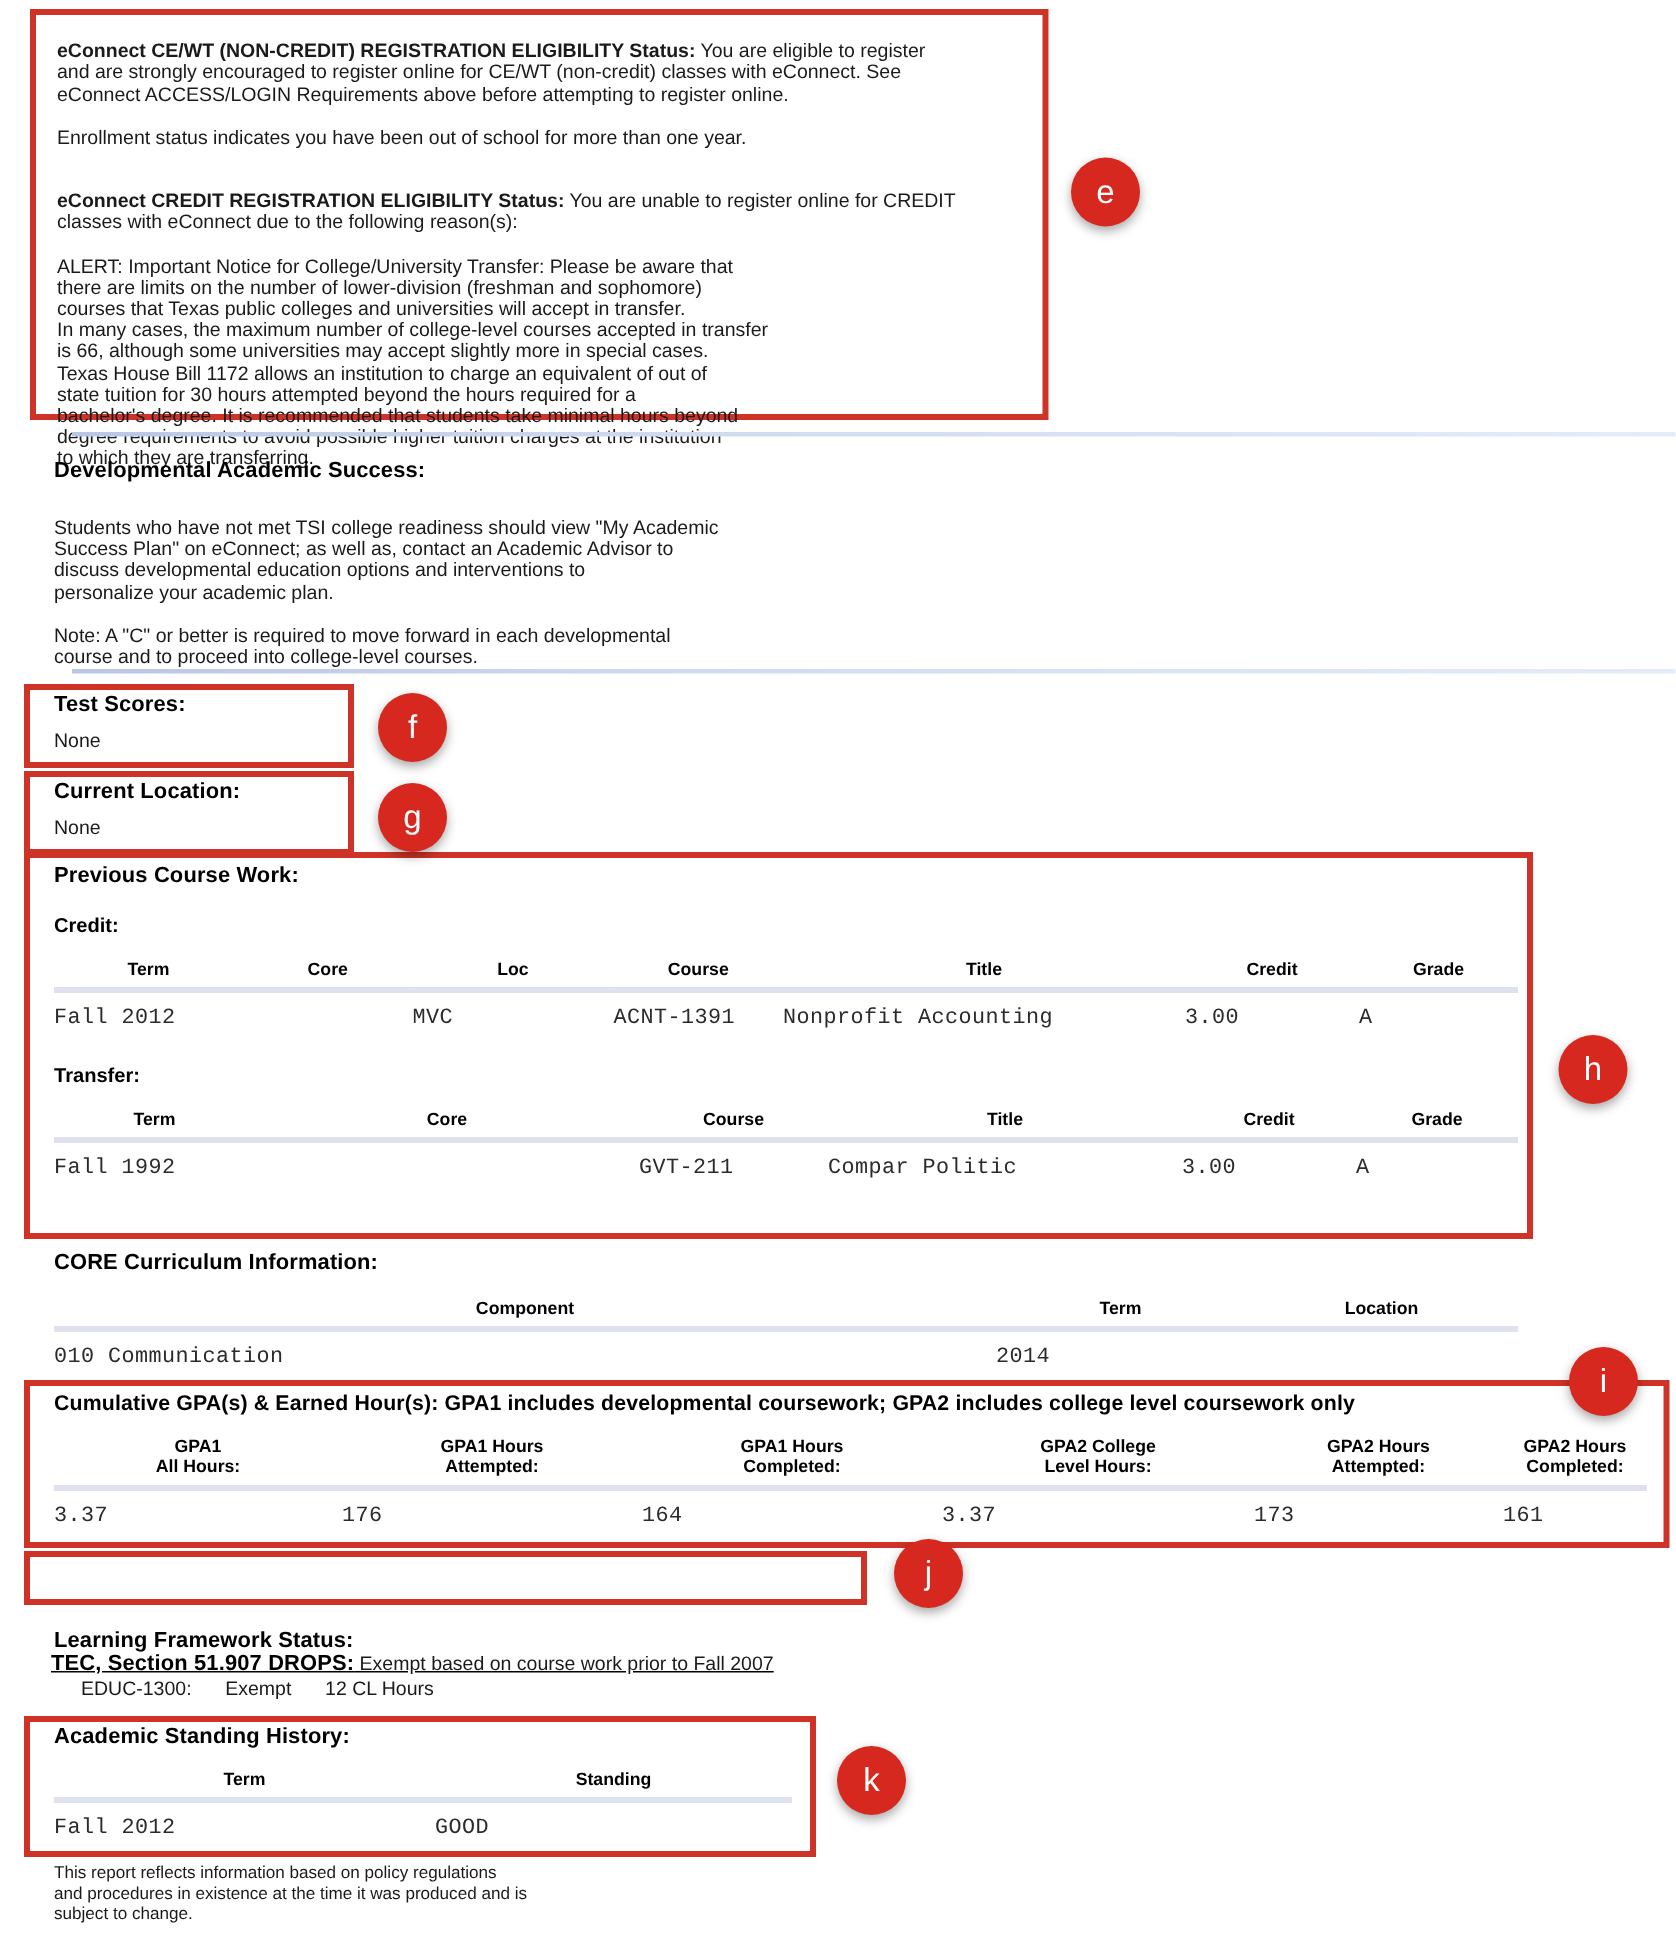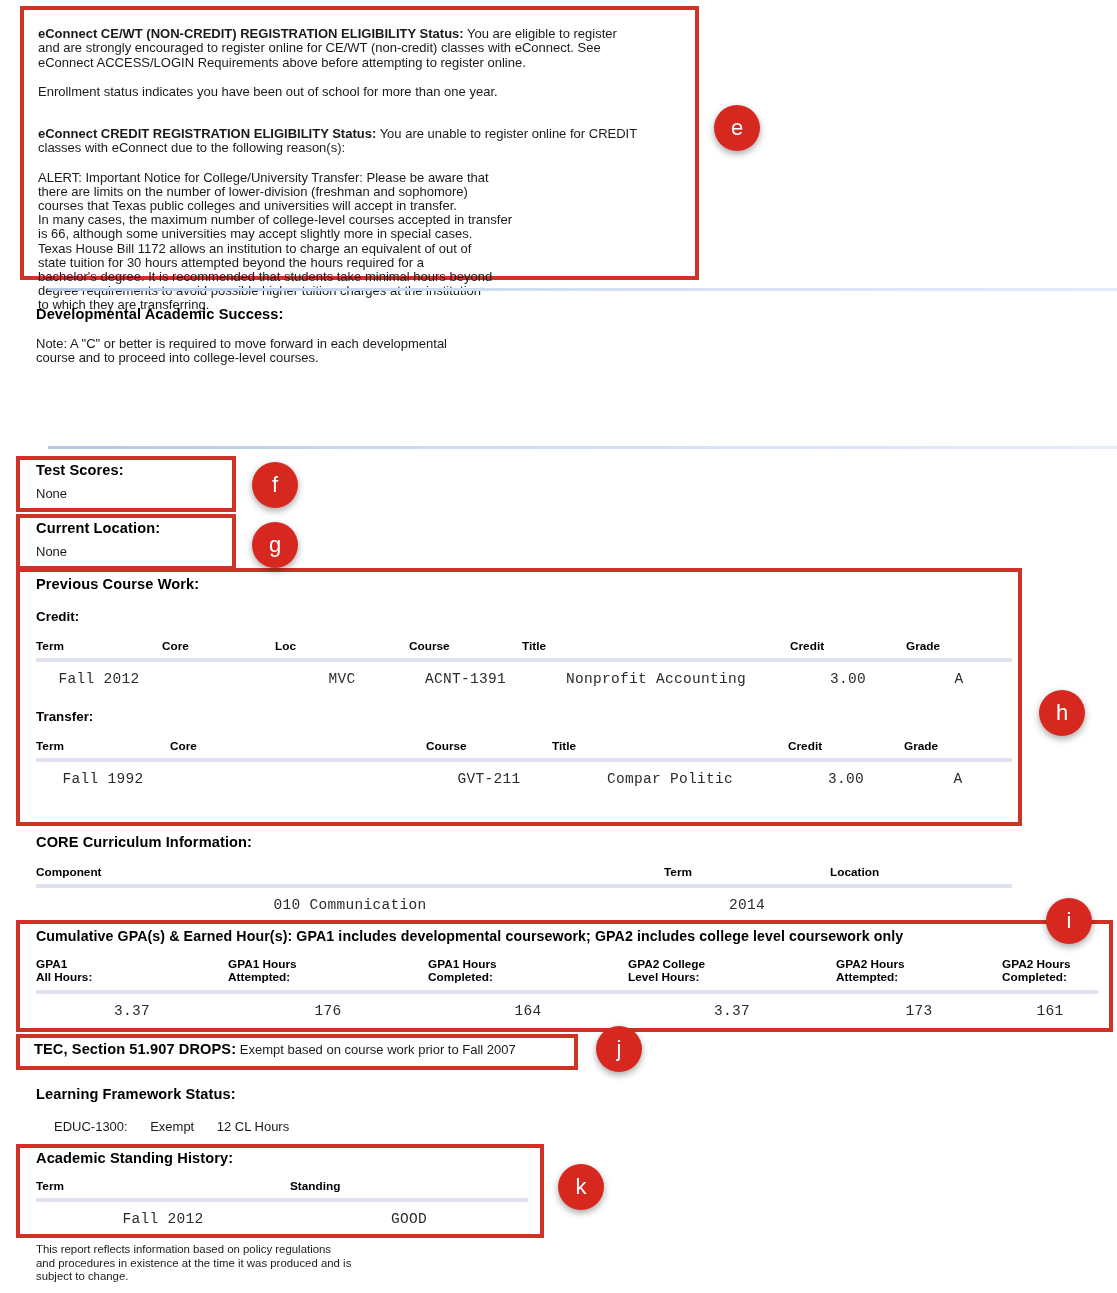--- a/index.html
+++ b/index.html
@@ -90,34 +90,33 @@
 
   
   table.rpt {
     border-collapse: collapse;
     width: 100%;
     table-layout: fixed;
   }
   table.rpt th {
     font-size: 11.8px;
     font-weight: bold;
-    text-align: left;
+    text-align: center;
     padding: 0 0 5px 0;
     color: #000;
     border-bottom: 4px solid #dfe2ee;
     white-space: nowrap;
   }
   table.rpt td {
     font-family: "Liberation Mono", "DejaVu Sans Mono", monospace;
     font-size: 14.5px;
     color: #2b2b2b;
     padding: 9px 0 5px 0;
     letter-spacing: .3px;
     white-space: nowrap;
-    text-align: center;
   }
   table.rpt.two-line th {
     white-space: pre-line;
     line-height: 13.4px;
     vertical-align: bottom;
   }
   .abs { position: absolute; }
 </style>
 </head>
 <body>
@@ -146,20 +145,24 @@
 state tuition for 30 hours attempted beyond the hours required for a
 bachelor's degree. It is recommended that students take minimal hours beyond
 degree requirements to avoid possible higher tuition charges at the institution
 to which they are transferring.</div>
   </div>
 
   <div class="hdivider blue" style="left:48px; top:288px; width:1069px;"></div>
 
   <div class="abs" style="left:36px; top:306px; width:620px;">
     <div class="heading">Developmental Academic Success:</div>
+    <div class="para" style="margin-top:23px;">Students who have not met TSI college readiness should view "My Academic
+Success Plan" on eConnect; as well as, contact an Academic Advisor to
+discuss developmental education options and interventions to
+personalize your academic plan.</div>
     <div class="para" style="margin-top:15px;">Note: A "C" or better is required to move forward in each developmental
 course and to proceed into college-level courses.</div>
   </div>
 
   <div class="hdivider blue" style="left:48px; top:446px; width:1069px;"></div>
 
   <div class="redbox" style="left:16px; top:456px; width:220px; height:56px;"></div>
   <div class="abs" style="left:36px; top:462px; width:200px;">
     <div class="heading">Test Scores:</div>
     <div class="para" style="margin-top:9px;">None</div>
@@ -308,21 +311,21 @@
           <td>164</td>
           <td>3.37</td>
           <td>173</td>
           <td>161</td>
         </tr>
       </tbody>
     </table>
   </div>
 
   <div class="redbox" style="left:16px; top:1034px; width:562px; height:36px;"></div>
-  <div class="abs" style="left:34px; top:1040px; width:540px;">
+  <div class="abs" style="left:34px; top:1100px; width:540px;text-decoration:underline;">
     <span class="heading">TEC, Section 51.907 DROPS:</span><span class="para"> Exempt based on course work prior to Fall 2007</span>
   </div>
 
   <div class="abs" style="left:36px; top:1086px; width:520px;">
     <div class="heading">Learning Framework Status:</div>
     <div class="abs" style="left:8px; top:31px; white-space:nowrap;margin-left:10px;">
       <span class="para">EDUC-1300:</span>
       <span class="para" style="margin-left:18px;">Exempt</span>
       <span class="para" style="margin-left:18px;">12 CL Hours</span>
     </div>

